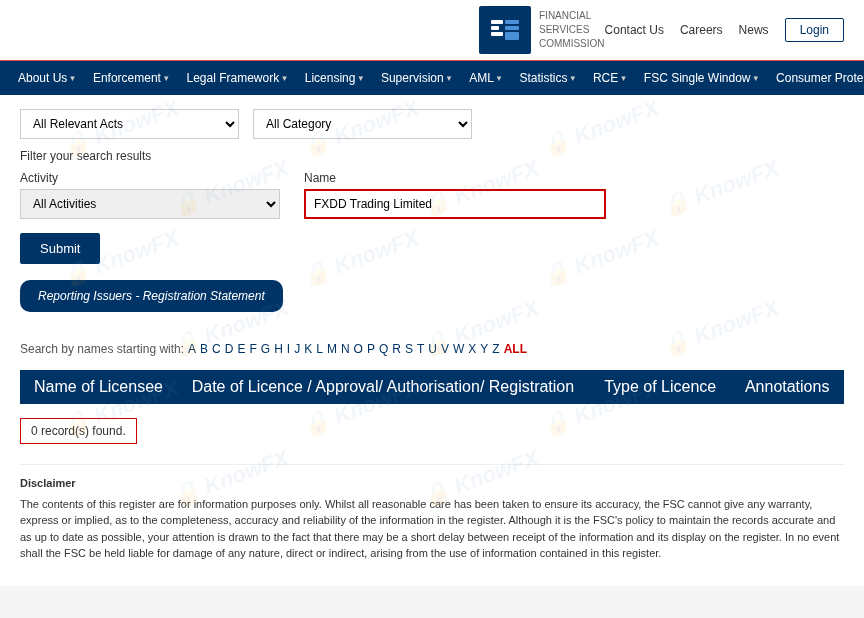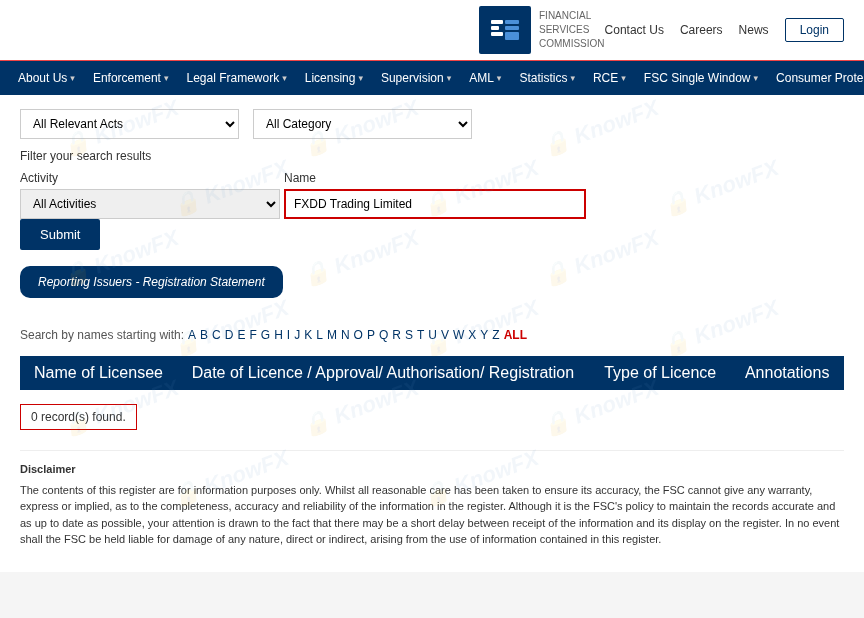--- a/index.html
+++ b/index.html
@@ -104,21 +104,22 @@
 
     .filter-label {
       font-size: 12px;
       color: #333;
       margin-bottom: 8px;
     }
 
     
     .form-row {
       display: flex;
-      gap: 4px;
+      gap: 24px;
+      margin-bottom: 14px;
     }
     .form-group {
       display: flex;
       flex-direction: column;
       gap: 4px;
     }
     .form-group label {
       font-size: 12px;
       color: #333;
     }

